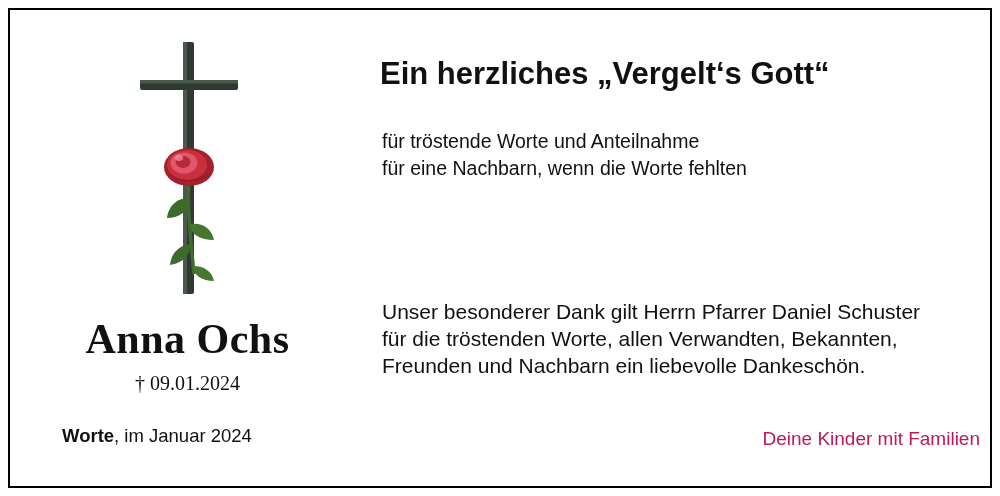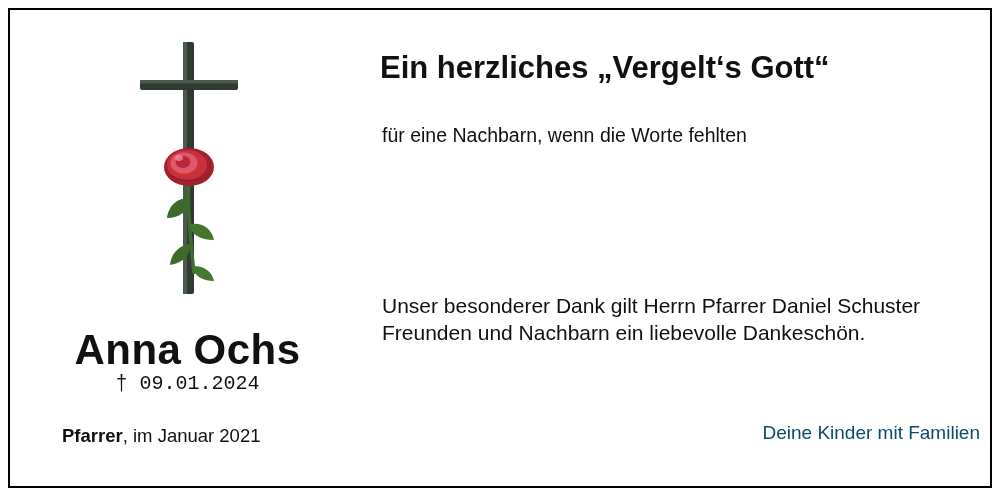--- a/index.html
+++ b/index.html
@@ -46,55 +46,55 @@
   .cross-wrap {
     position: absolute;
     left: 110px;
     top: 28px;
     width: 150px;
     height: 260px;
   }
   .deceased-name {
     position: absolute;
     left: 0;
-    top: 316px;
+    top: 305px;
     width: 355px;
     text-align: center;
     font-size: 42px;
     font-weight: bold;
     letter-spacing: 0.5px;
     color: #111111;
-    font-family: Liberation Sans, sans-serif;
+    font-family: Liberation Serif, serif;
   }
   .death-date {
     position: absolute;
     left: 0;
     top: 362px;
     width: 355px;
     text-align: center;
     font-size: 20px;
     color: #111111;
-    font-family: Liberation Mono, monospace;
+    font-family: Liberation Serif, serif;
   }
   .place-line {
     position: absolute;
     left: 52px;
     top: 415px;
     font-size: 18.5px;
     color: #111111;
   }
   .place-line .place {
     font-weight: bold;
   }
 
   
   .right-col {
     position: absolute;
     left: 360px;
-    top: 0;
+    top: 6px;
     width: 620px;
     height: 100%;
   }
   .headline {
     position: absolute;
     left: 10px;
     top: 40px;
     width: 600px;
     font-size: 31px;
     font-weight: bold;
@@ -125,21 +125,21 @@
   .dank-block .line {
     white-space: nowrap;
   }
   .signature {
     position: absolute;
     left: 310px;
     top: 412px;
     width: 300px;
     text-align: right;
     font-size: 19px;
-    color: #0c4a6e;
+    color: #be185d;
   }
 </style>
 </head>
 <body>
 
 <div class="page">
   <div class="notice">
     <div class="inner">
 
       <div class="left-col">
@@ -166,33 +166,35 @@
             <ellipse cx="63" cy="124" rx="7.5" ry="6" fill="#b9283a"></ellipse>
             <path d="M48 134 C 56 145, 80 146, 90 135 C 80 144, 58 145, 48 134 Z" fill="#8d1a25"></path>
             <ellipse cx="59" cy="120" rx="4" ry="3" fill="#f0a0ac" opacity="0.65"></ellipse>
           </svg>
         </div>
 
         <div class="deceased-name">Anna Ochs</div>
         <div class="death-date">† 09.01.2024</div>
 
         <div class="place-line">
-          <span class="place">Pfarrer</span><span>, im Januar 2021</span>
+          <span class="place">Worte</span><span>, im Januar 2024</span>
         </div>
       </div>
 
       <div class="right-col">
         <div class="headline">Ein herzliches „Vergelt‘s Gott“</div>
 
         <div class="thanks-block">
+          <div class="line">für tröstende Worte und Anteilnahme</div>
           <div class="line">für eine Nachbarn, wenn die Worte fehlten</div>
         </div>
 
         <div class="dank-block">
           <div class="line">Unser besonderer Dank gilt Herrn Pfarrer Daniel Schuster</div>
+          <div class="line">für die tröstenden Worte, allen Verwandten, Bekannten,</div>
           <div class="line">Freunden und Nachbarn ein liebevolle Dankeschön.</div>
         </div>
 
         <div class="signature">Deine Kinder mit Familien</div>
       </div>
 
     </div>
   </div>
 </div>
 

